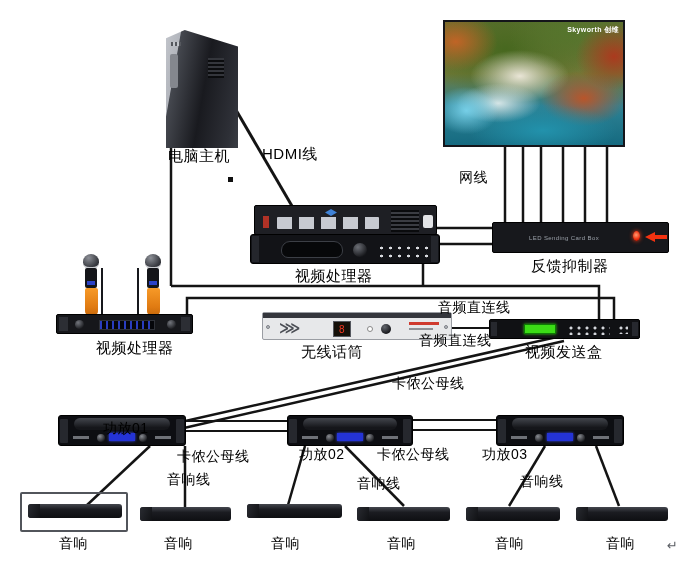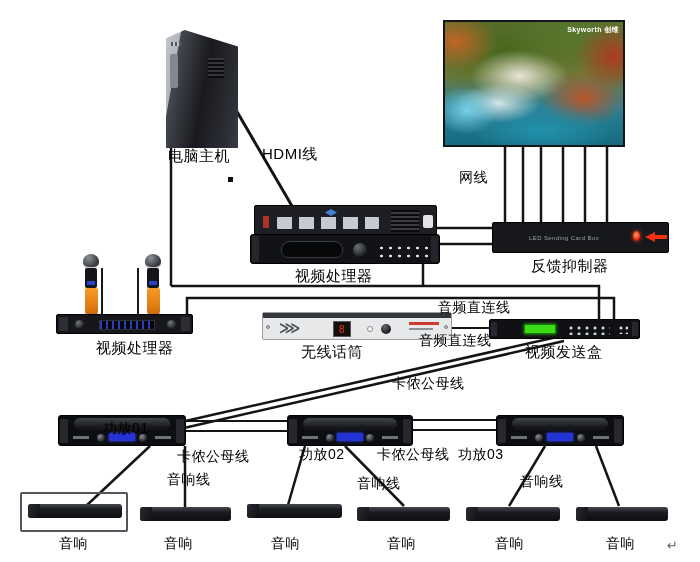--- a/index.html
+++ b/index.html
@@ -291,21 +291,21 @@
   <span class="lbl sm" style="left:438px;top:299px">音频直连线</span>
   <span class="lbl" style="left:96px;top:339px">视频处理器</span>
   <span class="lbl" style="left:301px;top:343px">无线话筒</span>
   <span class="lbl sm" style="left:419px;top:332px">音频直连线</span>
   <span class="lbl" style="left:525px;top:343px">视频发送盒</span>
   <span class="lbl sm" style="left:392px;top:375px">卡侬公母线</span>
   <span class="lbl sm" style="left:103px;top:420px">功放01</span>
   <span class="lbl sm" style="left:177px;top:448px">卡侬公母线</span>
   <span class="lbl sm" style="left:299px;top:446px">功放02</span>
   <span class="lbl sm" style="left:377px;top:446px">卡侬公母线</span>
-  <span class="lbl sm" style="left:458px;top:446px">功放03</span>
+  <span class="lbl sm" style="left:482px;top:446px">功放03</span>
   <span class="lbl sm" style="left:167px;top:471px">音响线</span>
   <span class="lbl sm" style="left:357px;top:475px">音响线</span>
   <span class="lbl sm" style="left:520px;top:473px">音响线</span>
   <span class="lbl sm" style="left:59px;top:535px">音响</span>
   <span class="lbl sm" style="left:164px;top:535px">音响</span>
   <span class="lbl sm" style="left:271px;top:535px">音响</span>
   <span class="lbl sm" style="left:387px;top:535px">音响</span>
   <span class="lbl sm" style="left:495px;top:535px">音响</span>
   <span class="lbl sm" style="left:606px;top:535px">音响</span>
   <span class="ret" style="left:667px;top:538px">↵</span>

